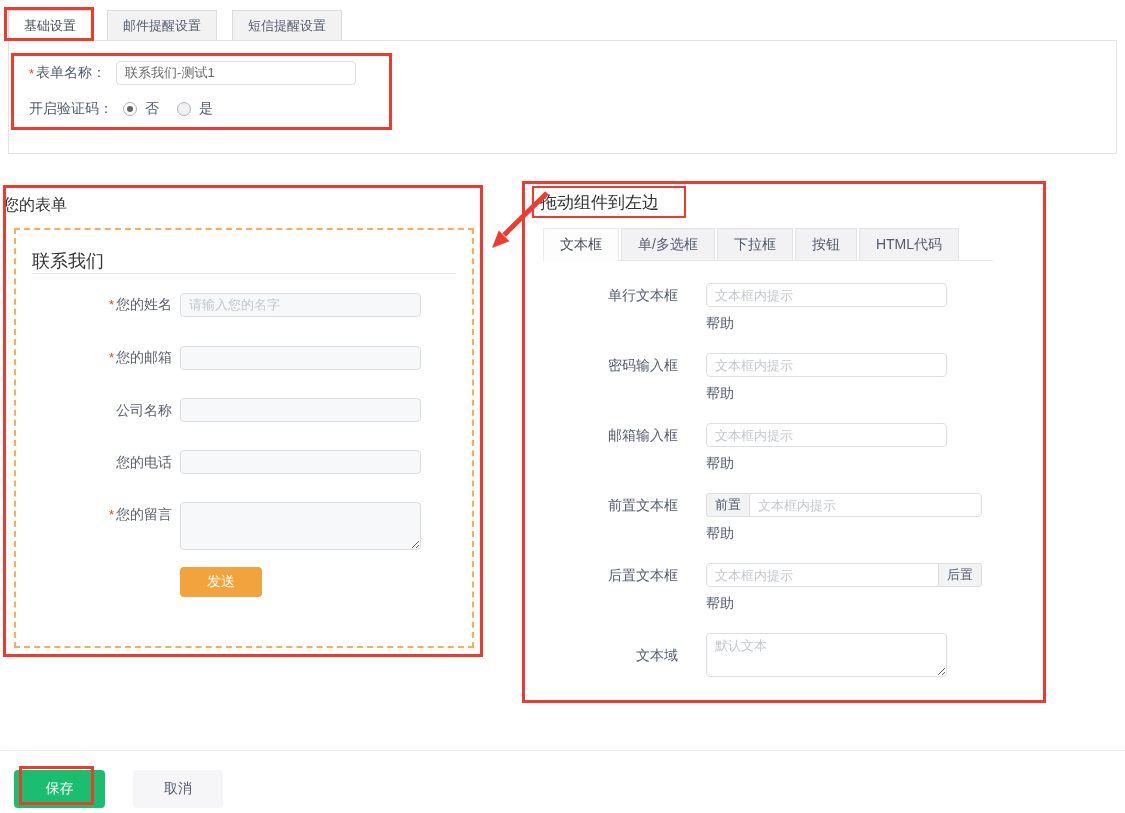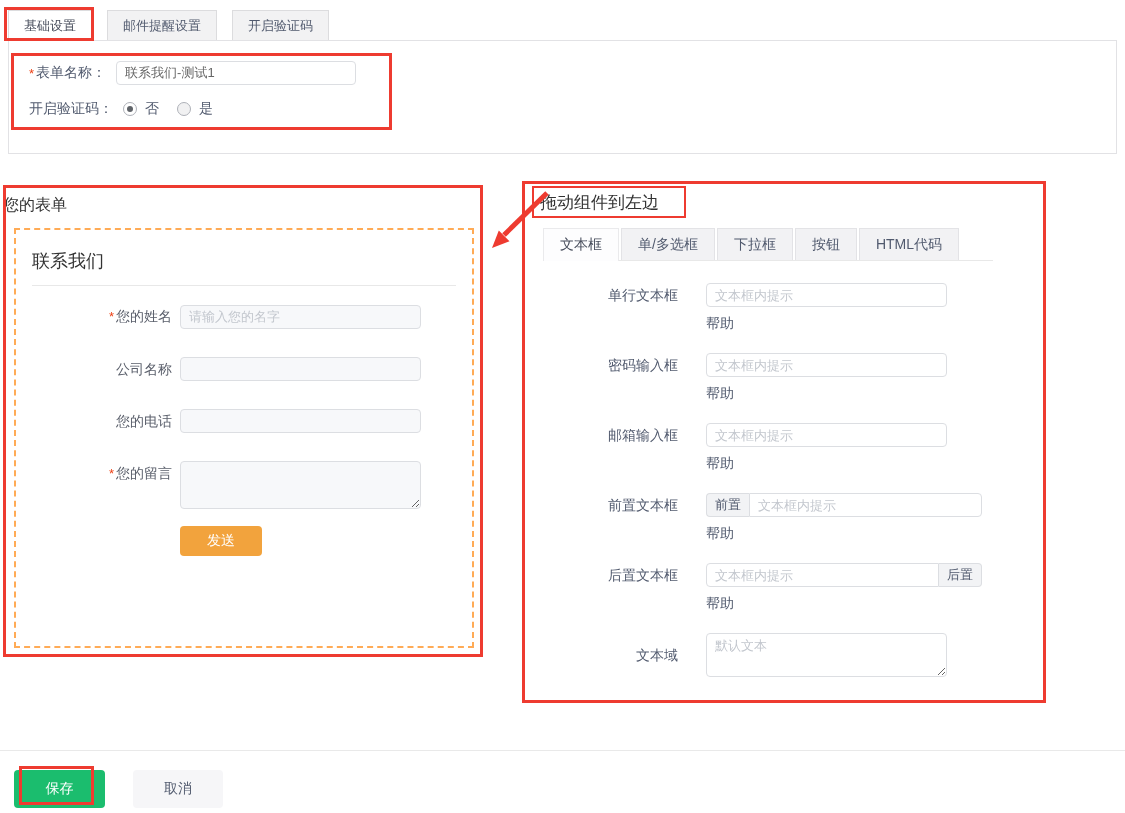--- a/index.html
+++ b/index.html
@@ -29,21 +29,21 @@
   .radio.checked{background:#fff;}
   .radio.checked::after{content:"";position:absolute;left:3px;top:3px;width:6px;height:6px;
                         border-radius:50%;background:#5f6368;}
   .radio-label{margin:0 18px 0 8px;color:#515a6e;}
 
   
   .preview-title{position:absolute;left:3px;top:195px;width:480px;text-align:left;
                  font-size:16px;color:#333;}
   .dashed-box{position:absolute;left:14px;top:228px;width:460px;height:420px;box-sizing:border-box;
               border:2px dashed #ffab56;padding:19px 16px 0 16px;}
-  .form-heading{font-size:18px;color:#333;font-weight:normal;margin:0;padding-bottom:12px;
+  .form-heading{font-size:18px;color:#333;font-weight:normal;margin:0;
                 border-bottom:1px solid #e8e8e8;}
   .p-rows{margin-top:18px;}
   .p-row{display:flex;align-items:center;margin-bottom:28px;}
   .p-row.top{align-items:flex-start;}
   .p-label{width:140px;text-align:right;margin-right:8px;font-size:14px;color:#5a5f6b;line-height:24px;}
   .p-input{width:241px;height:24px;background:#f7f8fa;}
   .p-textarea{width:241px;height:48px;box-sizing:border-box;border:1px solid #dcdee2;border-radius:4px;
               background:#f7f8fa;resize:both;font-family:inherit;font-size:13px;padding:3px 8px;color:#666;outline:none;}
   .send-row{margin:17px 0 0 148px;}
   .send-btn{width:82px;height:30px;border:none;border-radius:4px;background:#f2a33d;color:#fff;
@@ -92,21 +92,21 @@
   .arrow-svg{position:absolute;left:484px;top:186px;z-index:21;pointer-events:none;}
 </style>
 </head>
 <body>
 
 <div class="page">
 
   <div class="tabs-row">
     <div class="top-tab active">基础设置</div>
     <div class="top-tab">邮件提醒设置</div>
-    <div class="top-tab">开启验证码</div>
+    <div class="top-tab">短信提醒设置</div>
   </div>
 
   <div class="settings-panel">
     <div class="s-row1">
       <span class="req">*</span>
       <span class="s-label">表单名称：</span>
       <input class="ivu-input form-name-input" type="text" value="联系我们-测试1" style="">
     </div>
     <div class="s-row2">
       <span class="s-label">开启验证码：</span>
@@ -117,20 +117,24 @@
     </div>
   </div>
 
   <div class="preview-title">您的表单</div>
   <div class="dashed-box">
     <h2 class="form-heading">联系我们</h2>
     <div class="p-rows">
       <div class="p-row">
         <div class="p-label"><span class="req">*</span><span>您的姓名</span></div>
         <input class="ivu-input p-input" type="text" placeholder="请输入您的名字" style="">
+      </div>
+      <div class="p-row">
+        <div class="p-label"><span class="req">*</span><span>您的邮箱</span></div>
+        <input class="ivu-input p-input" type="text" placeholder="" style="">
       </div>
       <div class="p-row">
         <div class="p-label"><span>公司名称</span></div>
         <input class="ivu-input p-input" type="text" placeholder="" style="">
       </div>
       <div class="p-row">
         <div class="p-label"><span>您的电话</span></div>
         <input class="ivu-input p-input" type="text" placeholder="" style="">
       </div>
       <div class="p-row top" style="margin-bottom:0;">

